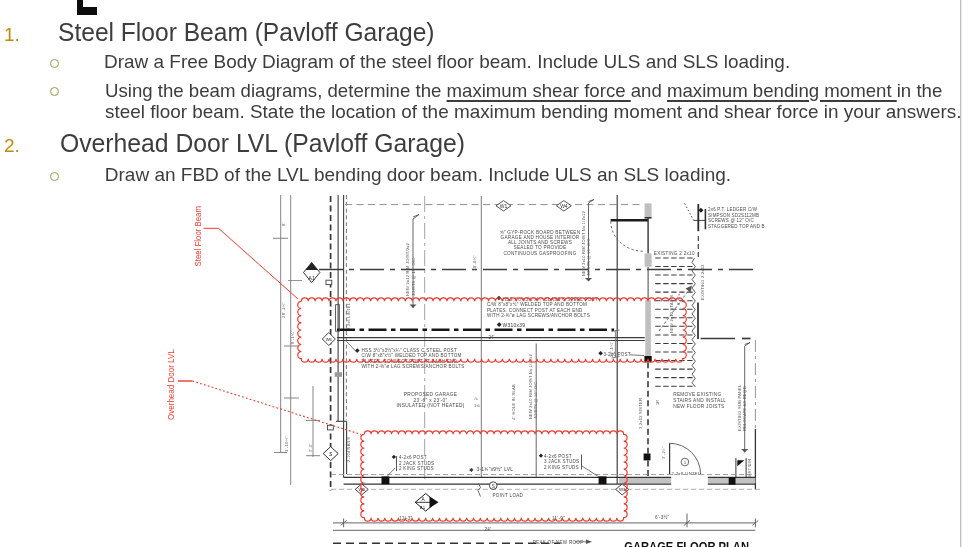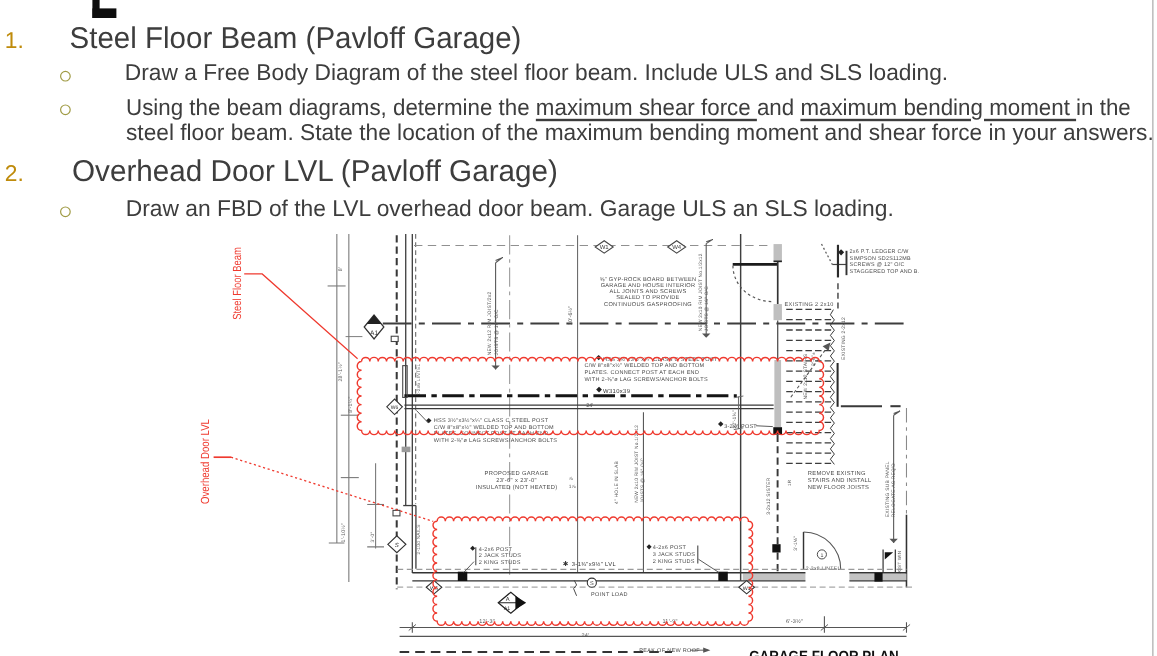--- a/index.html
+++ b/index.html
@@ -28,21 +28,21 @@
 <div class="abs b" style="left:105.2px;top:80.8px;transform:scaleX(0.980);">Using the beam diagrams, determine the <u>maximum shear force </u>and <u>maximum bending moment </u>in the</div>
 
 <div class="abs b" style="left:105.3px;top:101.6px;transform:scaleX(0.995);">steel floor beam. State the location of the maximum bending moment and shear force in your answers.</div>
 
 <div class="abs num" style="left:4px;top:135.9px;">2.</div>
 
 <div class="abs h" style="left:59.6px;top:130.8px;transform:scaleX(0.989);">Overhead Door LVL (Pavloff Garage)</div>
 
 <div class="circ" style="left:49.9px;top:172.0px;"></div>
 
-<div class="abs b" style="left:104.8px;top:164.6px;transform:scaleX(1.0);">Draw an FBD of the LVL overhead door beam. Garage ULS an SLS loading.</div>
+<div class="abs b" style="left:104.8px;top:164.6px;transform:scaleX(1.0);">Draw an FBD of the LVL bending door beam. Include ULS an SLS loading.</div>
 <svg width="964" height="547" viewBox="0 0 964 547" font-family="Liberation Sans,sans-serif">
 
 <line x1="960.7" y1="0" x2="960.7" y2="547" stroke="#b8b8b8" stroke-width="1.2"></line>
 
 <g stroke="#787878" stroke-width="0.9" fill="none">
       <line x1="280.7" y1="195" x2="280.7" y2="452.5"></line>
       <line x1="273" y1="238.3" x2="288" y2="238.3"></line>
       <line x1="274" y1="452.5" x2="287" y2="452.5"></line>
     </g>
 

